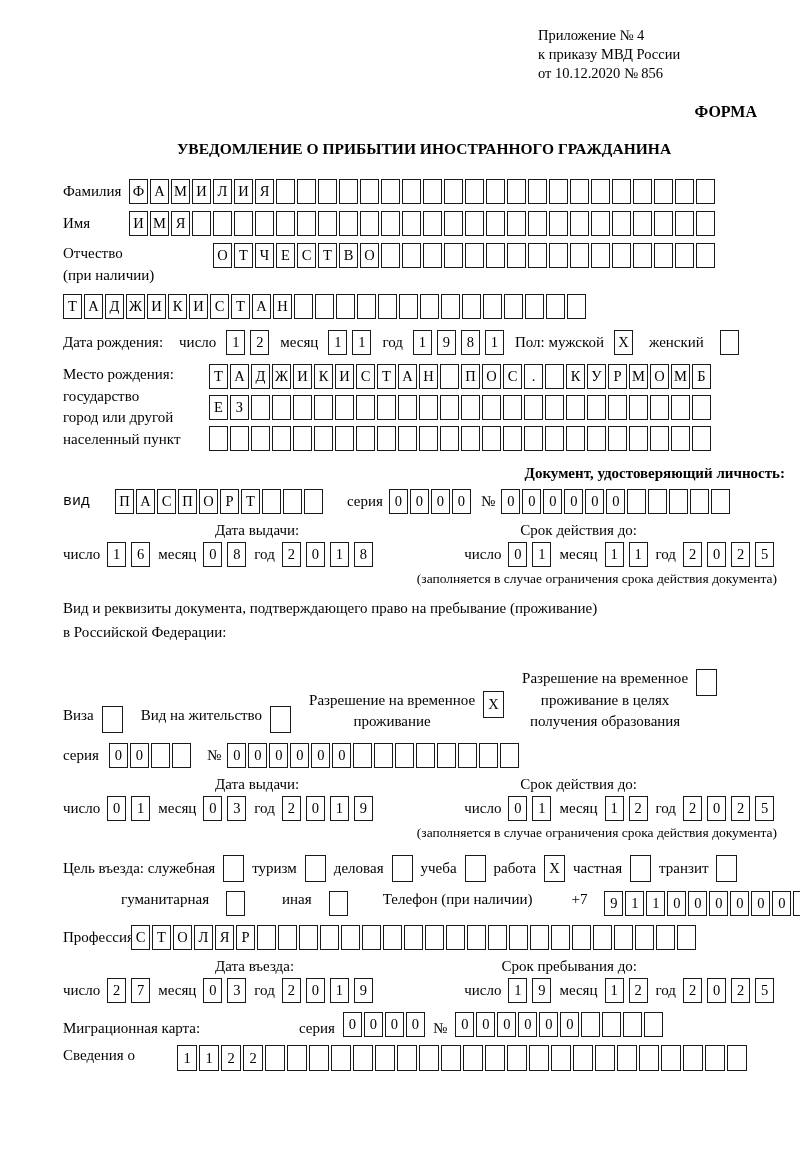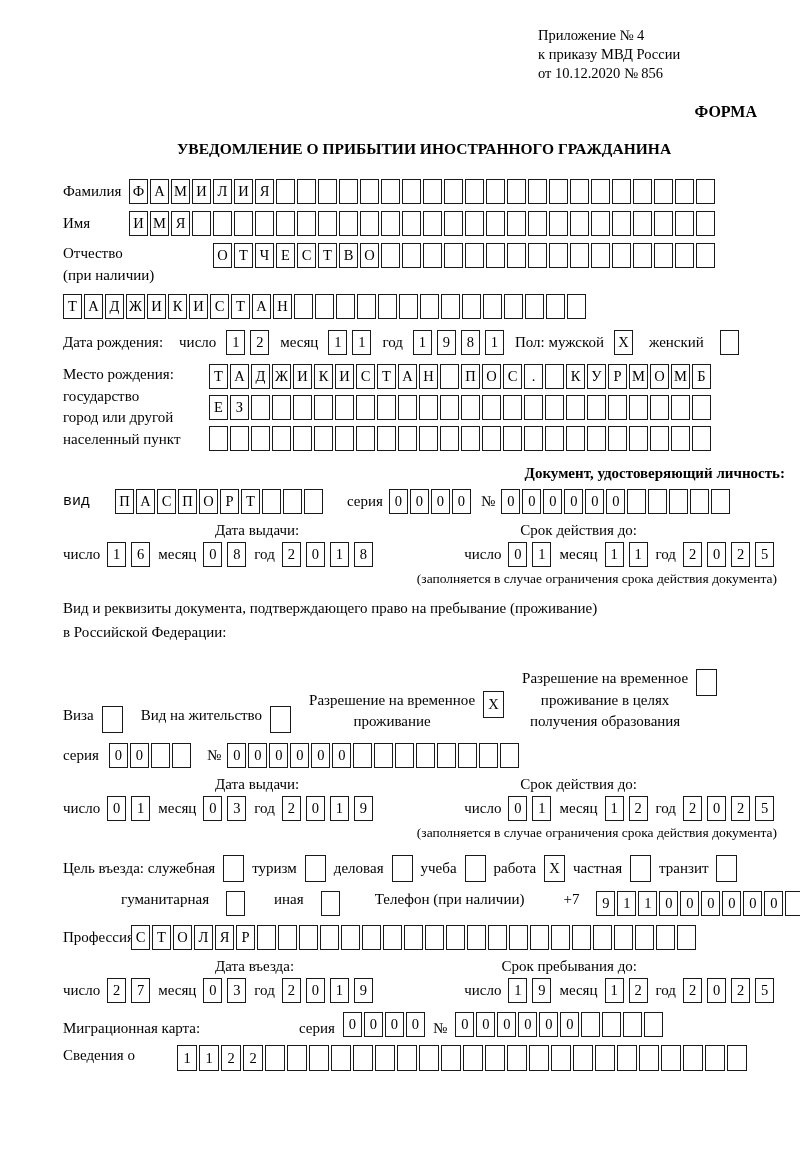--- a/index.html
+++ b/index.html
@@ -564,21 +564,21 @@
     <span class="boxes">
         <span class="cell"></span>
       </span>
   </div>
 
   <div class="p2-row">
     <span class="lbl">гуманитарная</span>
     <span class="boxes">
         <span class="cell"></span>
       </span>
-    <span class="lbl" style="margin-left:12px;font-family:Liberation Serif, serif;">иная</span>
+    <span class="lbl" style="margin-left:20px;font-family:Liberation Serif, serif;">иная</span>
     <span class="boxes">
         <span class="cell"></span>
       </span>
     <span class="lbl" style="margin-left:18px;">Телефон (при наличии)</span>
     <span class="lbl" style="margin-left:22px;">+7</span>
     <span class="boxes">
         <span class="cell">9</span>
         <span class="cell">1</span>
         <span class="cell">1</span>
         <span class="cell">0</span>

